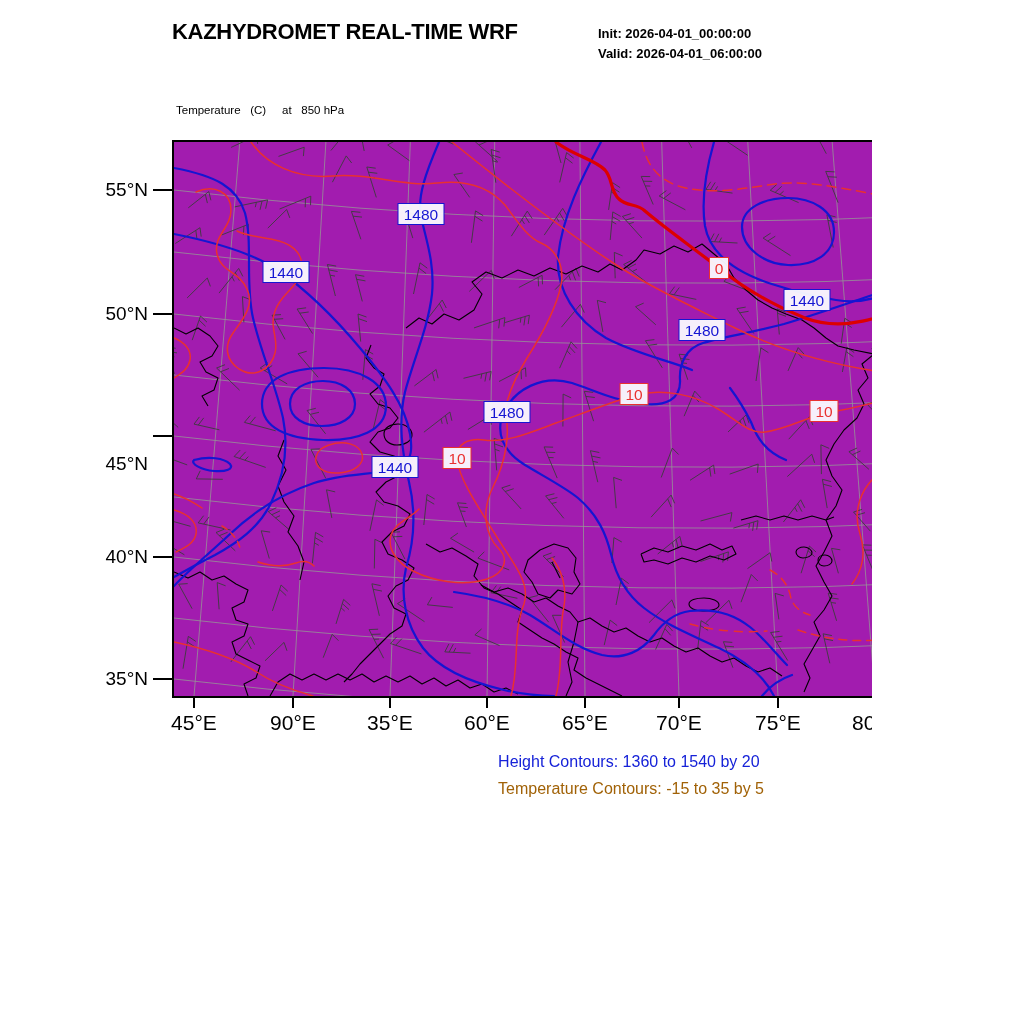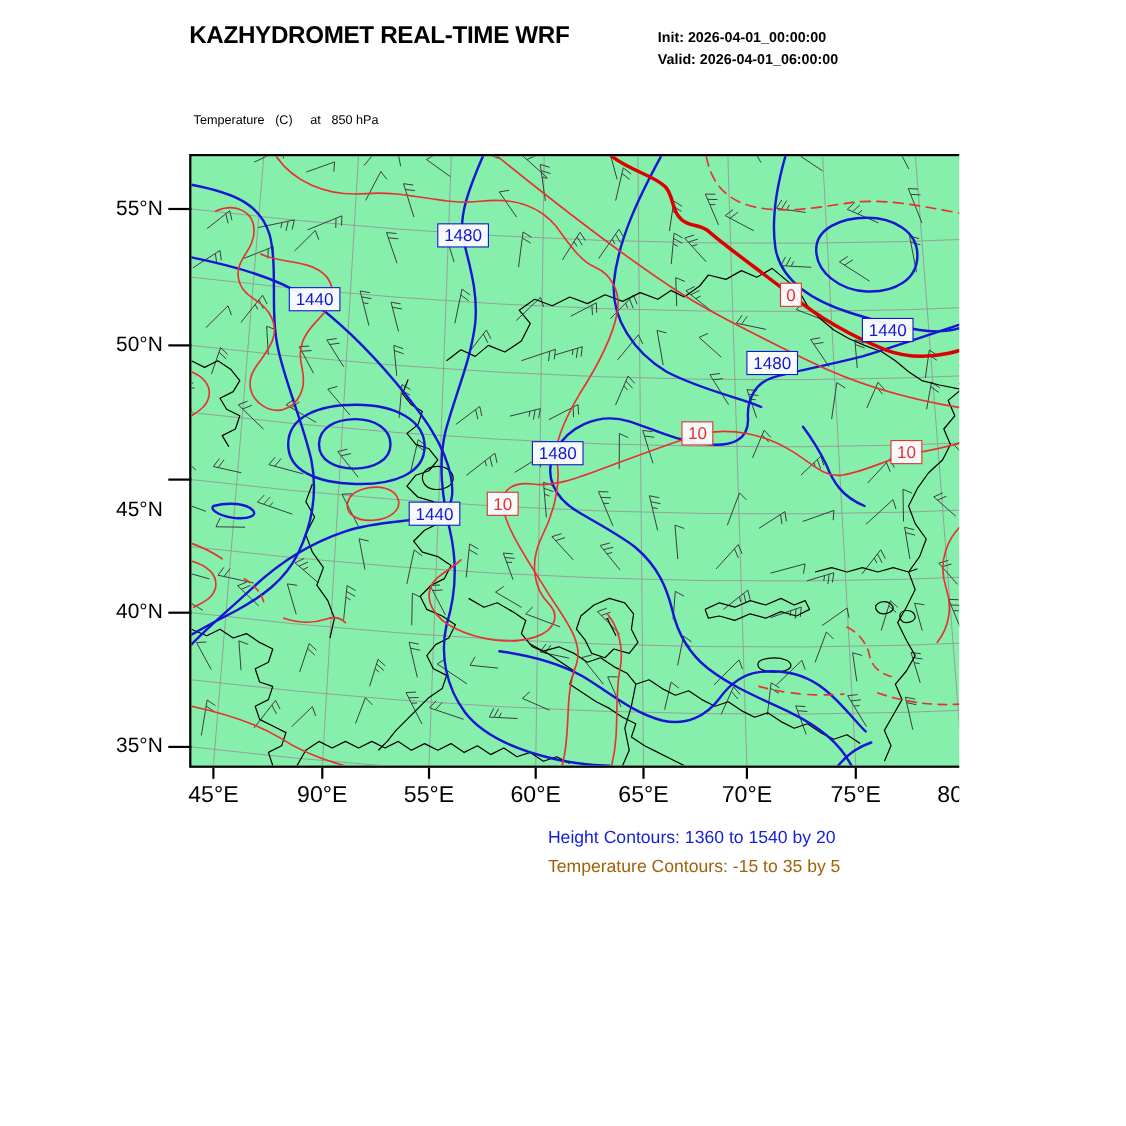--- a/index.html
+++ b/index.html
@@ -1,21 +1,21 @@
 <!DOCTYPE html>
 <html><head>
 <meta charset="utf-8">
 <style>
   html,body{margin:0;padding:0;background:#ffffff;}
   .page{position:relative;width:872px;height:1024px;background:#ffffff;overflow:hidden;
         font-family:"Liberation Sans", sans-serif;color:#000;}
   .title{position:absolute;left:172px;top:19px;font-size:22px;font-weight:bold;letter-spacing:-0.3px;}
   .stamps{position:absolute;right:110px;top:24px;text-align:left;font-size:13px;font-weight:bold;line-height:20px;}
   .legend{position:absolute;left:176px;top:79px;font-size:11.5px;line-height:12.3px;white-space:pre;}
-  .map-frame{position:absolute;left:172px;top:140px;width:744px;height:554px;border:2px solid #000;background:#86efac;}
+  .map-frame{position:absolute;left:172px;top:140px;width:744px;height:554px;border:2px solid #000;background:#a21caf;}
   .map-frame svg{display:block;}
   .lat-tick{position:absolute;height:2px;background:#000;width:21px;left:153px;}
   .lon-tick{position:absolute;width:2px;background:#000;height:10px;top:698px;}
   .lat-label{position:absolute;left:70px;width:78px;text-align:right;font-size:19px;}
   .lon-label{position:absolute;width:84px;text-align:center;top:711px;font-size:21px;}
   .footer{position:absolute;right:108px;top:748px;text-align:left;font-size:16px;line-height:27px;}
 </style>
 </head>
 <body>
 
@@ -668,21 +668,21 @@
       <div class="lat-label" style="top: 425px; margin-top: 28px;">45°N</div>
       <div class="lat-tick" style="top: 556px;"></div>
       <div class="lat-label" style="top: 546px;">40°N</div>
       <div class="lat-tick" style="top: 678px;"></div>
       <div class="lat-label" style="top: 668px;">35°N</div>
       <div class="lon-tick" style="left: 193px;"></div>
       <div class="lon-label" style="left: 152px;">45°E</div>
       <div class="lon-tick" style="left: 292px;"></div>
       <div class="lon-label" style="left: 251px;">90°E</div>
       <div class="lon-tick" style="left: 389px;"></div>
-      <div class="lon-label" style="left: 348px;">55°E</div>
+      <div class="lon-label" style="left: 348px;">35°E</div>
       <div class="lon-tick" style="left: 486px;"></div>
       <div class="lon-label" style="left: 445px;">60°E</div>
       <div class="lon-tick" style="left: 584px;"></div>
       <div class="lon-label" style="left: 543px;">65°E</div>
       <div class="lon-tick" style="left: 678px;"></div>
       <div class="lon-label" style="left: 637px;">70°E</div>
       <div class="lon-tick" style="left: 777px;"></div>
       <div class="lon-label" style="left: 736px;">75°E</div>
       <div class="lon-tick" style="left: 874px;"></div>
       <div class="lon-label" style="left: 833px;">80°E</div>

